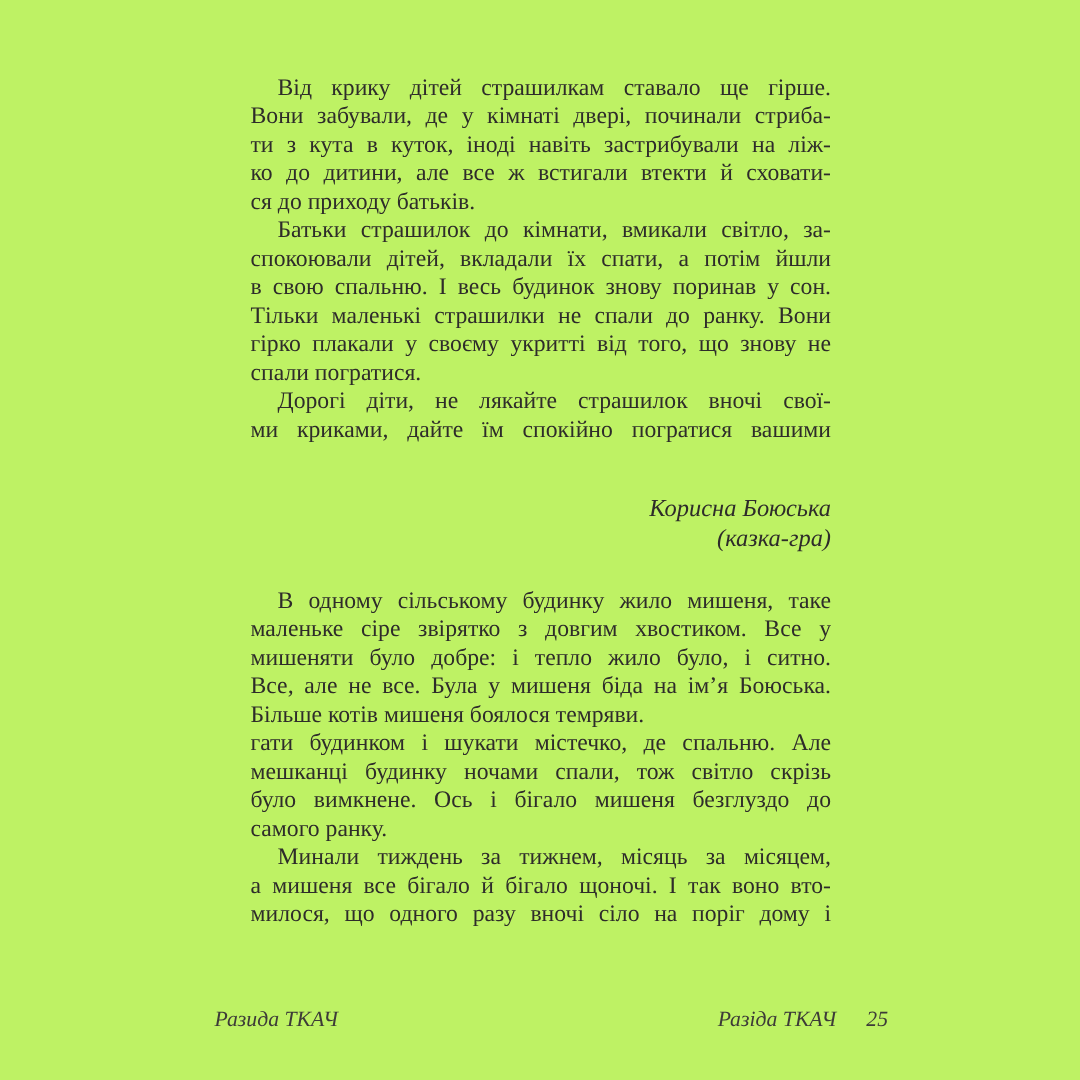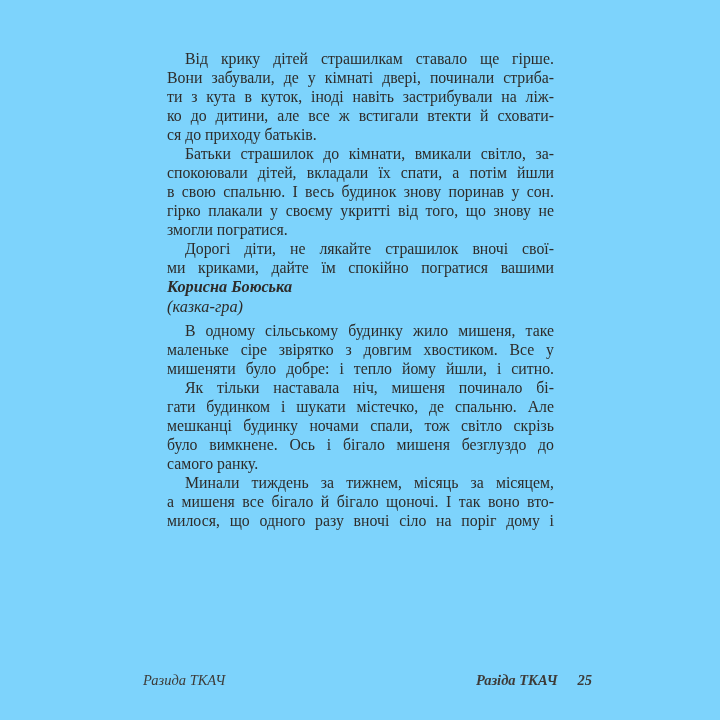--- a/index.html
+++ b/index.html
@@ -13,21 +13,21 @@
     height: 720px;
     overflow: hidden;
     position: relative;
     font-family: "Liberation Serif", "DejaVu Serif", serif;
     color: #2e2c2a;
   }
   .page {
     position: relative;
     width: 720px;
     height: 720px;
-    background: #7dd3fc;
+    background: #bef264;
   }
   .text-column {
     position: absolute;
     left: 167px;
     top: 49px;
     width: 387px;
   }
   .para {
     margin: 0;
     padding: 0;
@@ -42,54 +42,54 @@
     white-space: normal;
   }
   .line.first {
     text-indent: 18px;
   }
   .line.lastleft {
     text-align: right;
     text-align-last: left;
   }
   .section-head {
-    text-align: left;
+    margin-top: 33px;
+    text-align: right;
     font-size: 16.3px;
-    font-weight: bold;
+    font-weight: normal;
     font-style: italic;
     line-height: 20px;
     height: 20px;
   }
   .section-sub {
-    text-align: left;
+    text-align: right;
     font-size: 16.3px;
     font-style: italic;
     font-weight: normal;
     line-height: 20px;
     height: 20px;
-    margin-bottom: 4px;
+    margin-bottom: 22px;
   }
   .footer {
     position: absolute;
     left: 143px;
     top: 671px;
     width: 449px;
     display: flex;
     justify-content: space-between;
     align-items: baseline;
     font-style: italic;
     font-size: 14.5px;
     color: #3d3b38;
     line-height: 18px;
   }
   .footer-right {
     display: flex;
     align-items: center;
     gap: 20px;
-    font-weight: bold;
   }
 </style>
 </head>
 <body>
 
 <div class="page">
 
   <div class="text-column">
 
     <div id="paras-before">
@@ -97,41 +97,43 @@
           <div class="line first">Від крику дітей страшилкам ставало ще гірше.</div>
           <div class="line">Вони забували, де у кімнаті двері, починали стриба-</div>
           <div class="line">ти з кута в куток, іноді навіть застрибували на ліж-</div>
           <div class="line">ко до дитини, але все ж встигали втекти й сховати-</div>
           <div class="line lastleft">ся до приходу батьків.</div>
         </div>
         <div class="para">
           <div class="line first">Батьки страшилок до кімнати, вмикали світло, за-</div>
           <div class="line">спокоювали дітей, вкладали їх спати, а потім йшли</div>
           <div class="line">в свою спальню. І весь будинок знову поринав у сон.</div>
+          <div class="line">Тільки маленькі страшилки не спали до ранку. Вони</div>
           <div class="line">гірко плакали у своєму укритті від того, що знову не</div>
-          <div class="line lastleft">змогли погратися.</div>
+          <div class="line lastleft">спали погратися.</div>
         </div>
         <div class="para">
           <div class="line first">Дорогі діти, не лякайте страшилок вночі свої-</div>
           <div class="line">ми криками, дайте їм спокійно погратися вашими</div>
         </div>
       </div>
 
     <div class="section-head">Корисна Боюська</div>
 
     <div class="section-sub">(казка-гра)</div>
 
     <div id="paras-after">
         <div class="para">
           <div class="line first">В одному сільському будинку жило мишеня, таке</div>
           <div class="line">маленьке сіре звірятко з довгим хвостиком. Все у</div>
-          <div class="line">мишеняти було добре: і тепло йому йшли, і ситно.</div>
+          <div class="line">мишеняти було добре: і тепло жило було, і ситно.</div>
+          <div class="line">Все, але не все. Була у мишеня біда на ім’я Боюська.</div>
+          <div class="line lastleft">Більше котів мишеня боялося темряви.</div>
         </div>
         <div class="para">
-          <div class="line first">Як тільки наставала ніч, мишеня починало бі-</div>
           <div class="line">гати будинком і шукати містечко, де спальню. Але</div>
           <div class="line">мешканці будинку ночами спали, тож світло скрізь</div>
           <div class="line">було вимкнене. Ось і бігало мишеня безглуздо до</div>
           <div class="line lastleft">самого ранку.</div>
         </div>
         <div class="para">
           <div class="line first">Минали тиждень за тижнем, місяць за місяцем,</div>
           <div class="line">а мишеня все бігало й бігало щоночі. І так воно вто-</div>
           <div class="line">милося, що одного разу вночі сіло на поріг дому і</div>
         </div>

